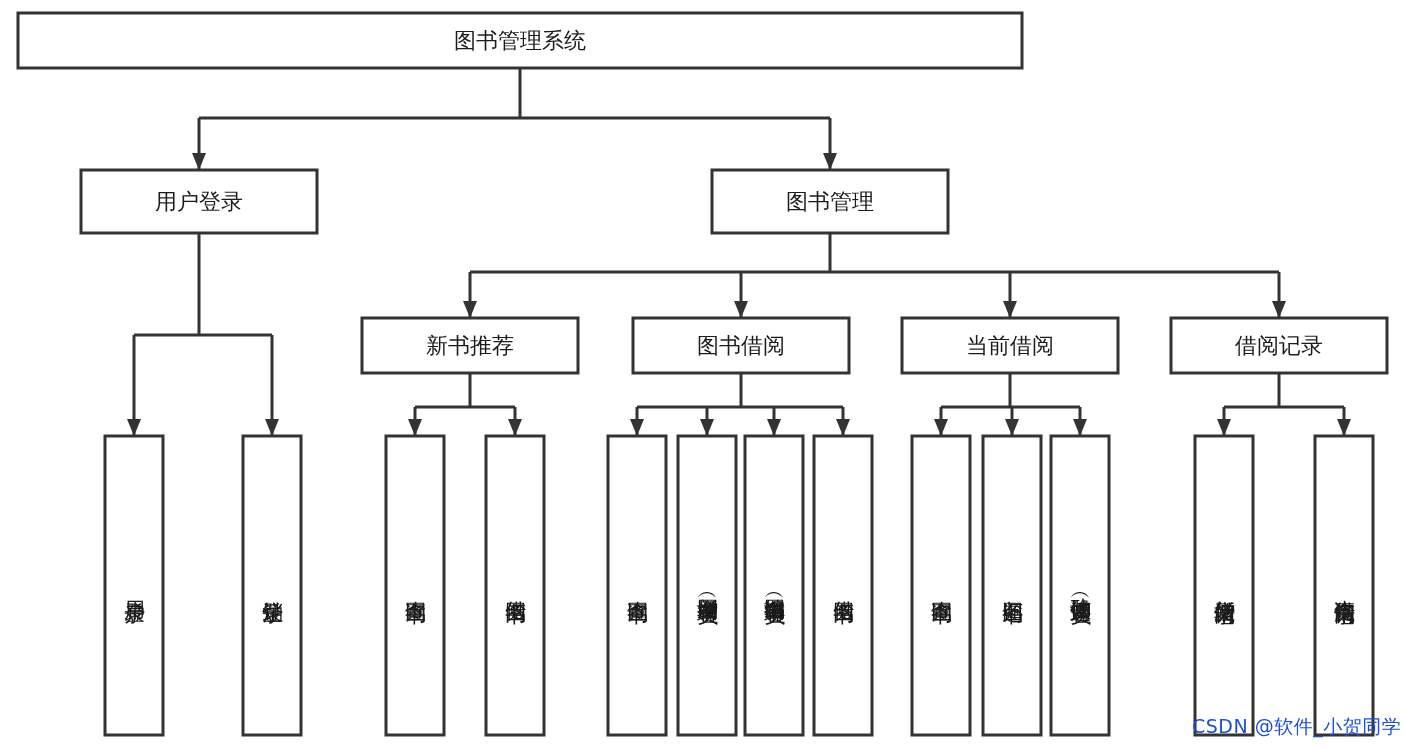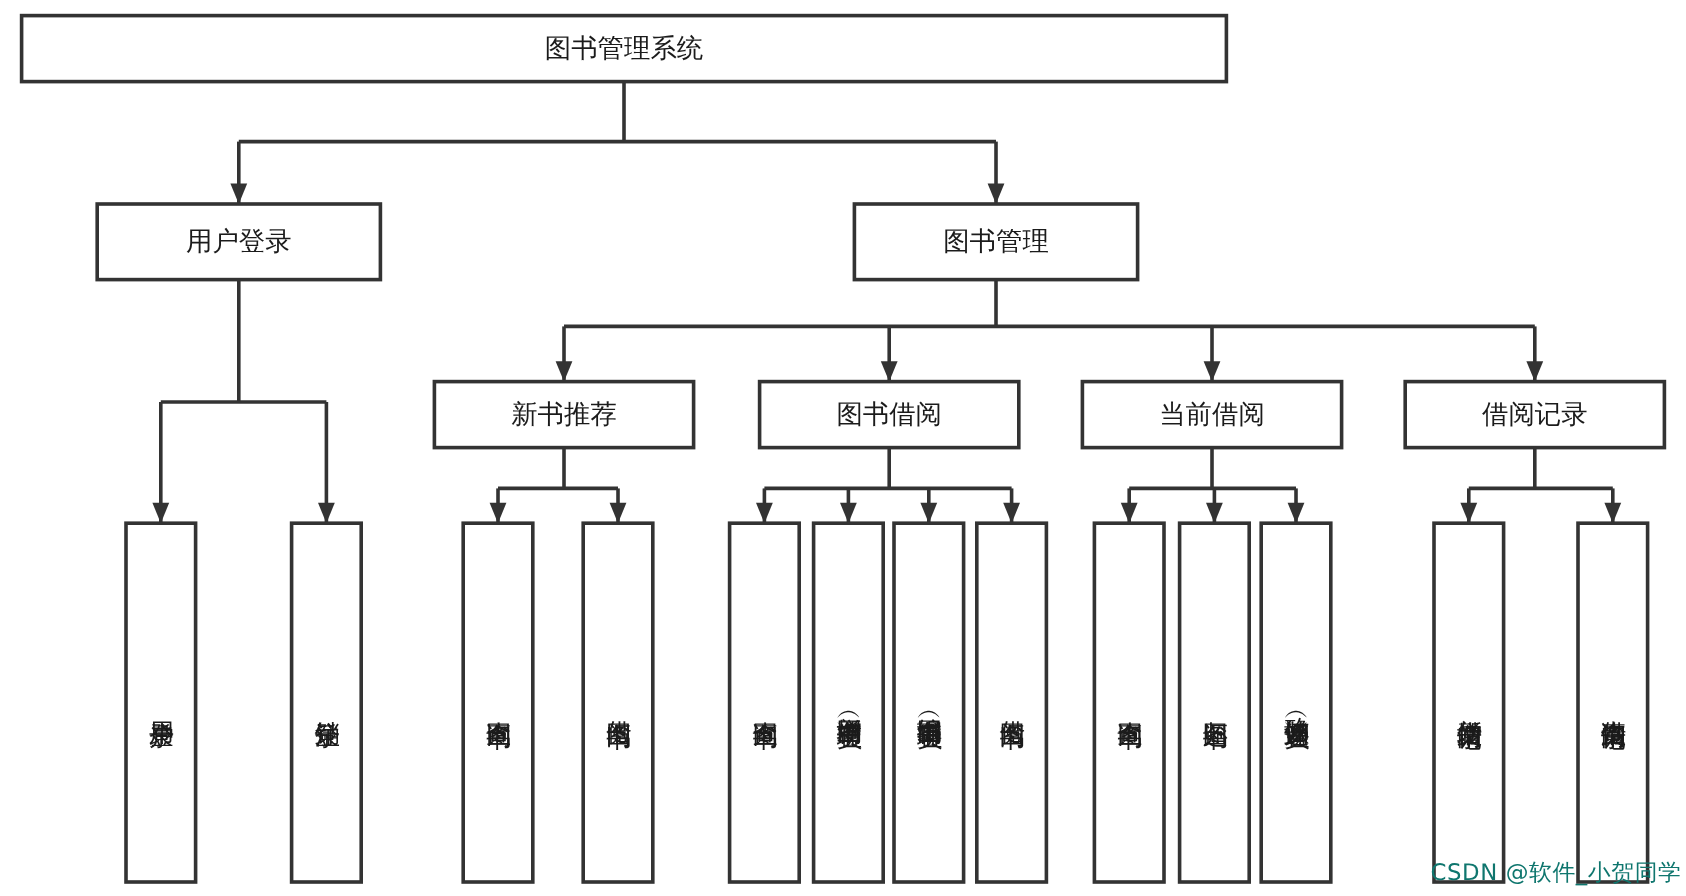--- a/index.html
+++ b/index.html
@@ -61,21 +61,21 @@
     letter-spacing: 1px;
     display: flex;
     align-items: center;
     justify-content: center;
     pointer-events: none;
   }
   .watermark {
     position: absolute;
     font-family: "DejaVu Sans", "Liberation Sans", sans-serif;
     font-size: 19px;
-    color: #0f766e;
+    color: #1d4ed8;
     white-space: nowrap;
     letter-spacing: 0.5px;
   }
 </style>
 </head>
 <body>
 
 <div id="diagram-root">
 
   <svg id="tree-svg" viewBox="0 0 1405 747" preserveAspectRatio="none">

